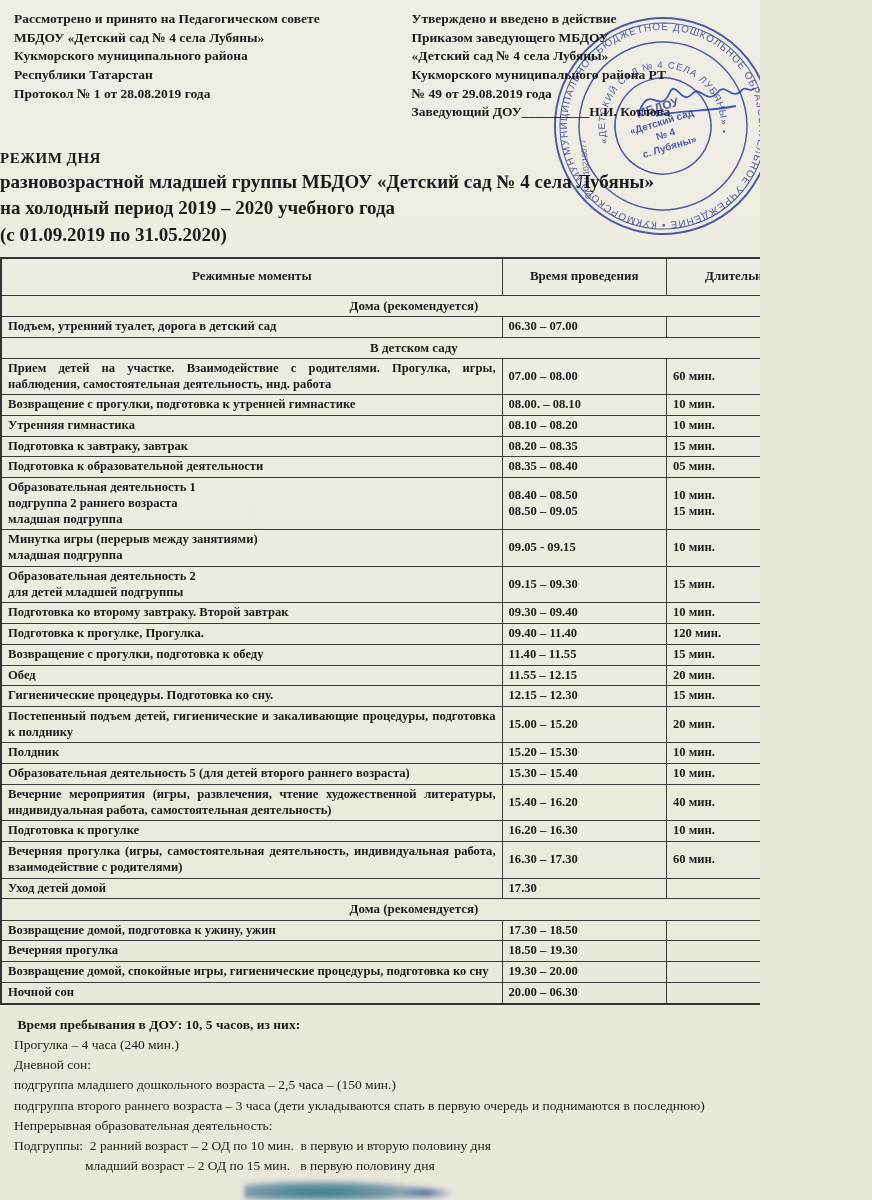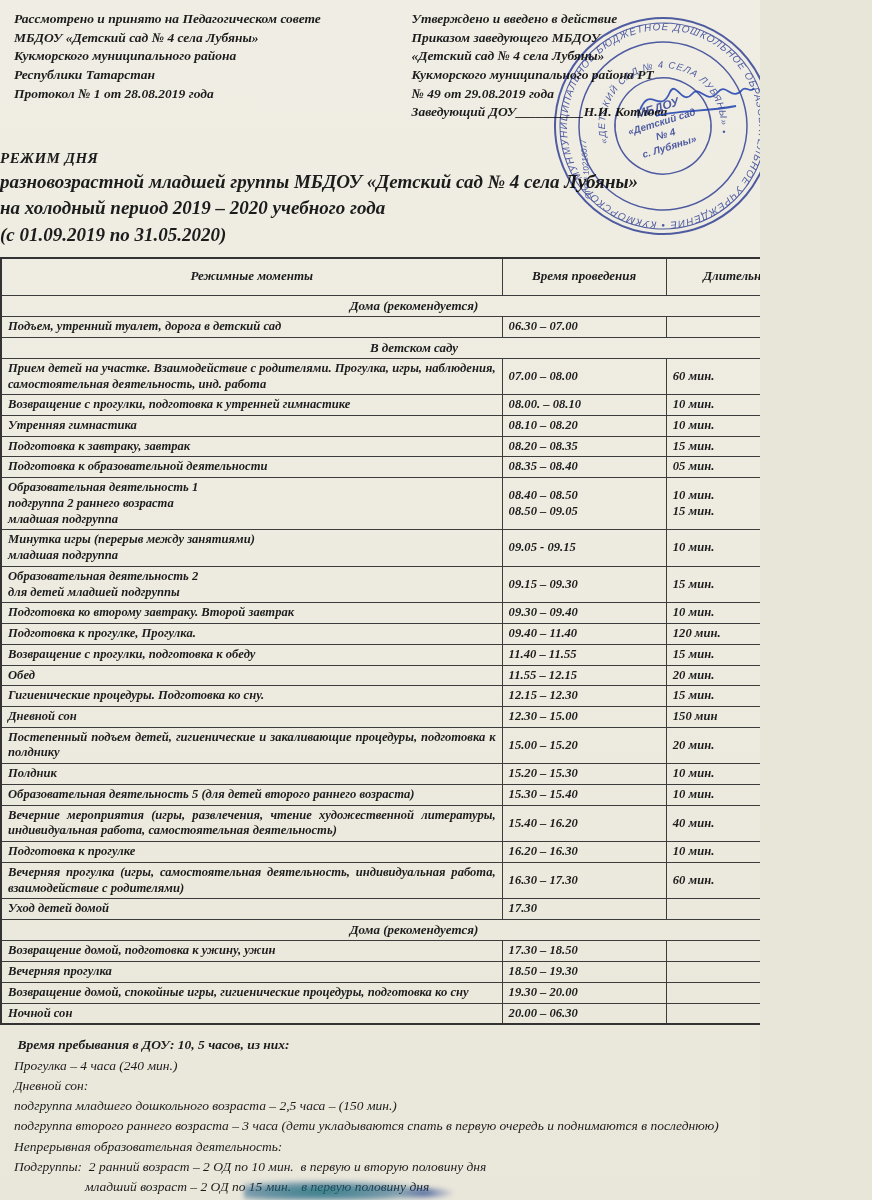--- a/index.html
+++ b/index.html
@@ -5,21 +5,20 @@
   html,body{margin:0;padding:0;background:#e8e5d9;}
   .page{
     position:relative;
     width:760px;
     min-height:1200px;
     box-sizing:border-box;
     background:linear-gradient(180deg,#f0eee4 0%,#edeadf 55%,#e9e6da 100%);
     font-family:"Liberation Serif","DejaVu Serif",serif;
     color:#1c1c1c;
     overflow:hidden;
-    font-style:italic;
   }
   
   .header-row{display:flex;justify-content:space-between;padding:10px 16px 0 14px;}
   .hblock{font-size:13.5px;font-weight:700;line-height:1.38;}
   .hblock-left{width:440px;}
   .hblock-right{width:368px;position:relative;z-index:2;}
   
   .title{margin-top:26px;text-align:left;font-weight:700;line-height:1.4;position:relative;z-index:2;}
   .title .line{font-size:19px;}
   .title .line:first-child{font-size:15px;letter-spacing:.5px;}
@@ -221,25 +220,20 @@
           <td class="cell-moment">Обед</td>
           <td class="cell-time">11.55 – 12.15</td>
           <td class="cell-duration">20 мин.</td>
         </tr>
         <tr>
           <td class="cell-moment">Гигиенические процедуры. Подготовка ко сну.</td>
           <td class="cell-time">12.15 – 12.30</td>
           <td class="cell-duration">15 мин.</td>
         </tr>
         <tr>
-          <td class="cell-moment">Дневной сон</td>
-          <td class="cell-time">12.30 – 15.00</td>
-          <td class="cell-duration">150 мин</td>
-        </tr>
-        <tr>
           <td class="cell-moment">Постепенный подъем детей, гигиенические и закаливающие процедуры, подготовка к полднику</td>
           <td class="cell-time">15.00 – 15.20</td>
           <td class="cell-duration">20 мин.</td>
         </tr>
         <tr>
           <td class="cell-moment">Полдник</td>
           <td class="cell-time">15.20 – 15.30</td>
           <td class="cell-duration">10 мин.</td>
         </tr>
         <tr>

